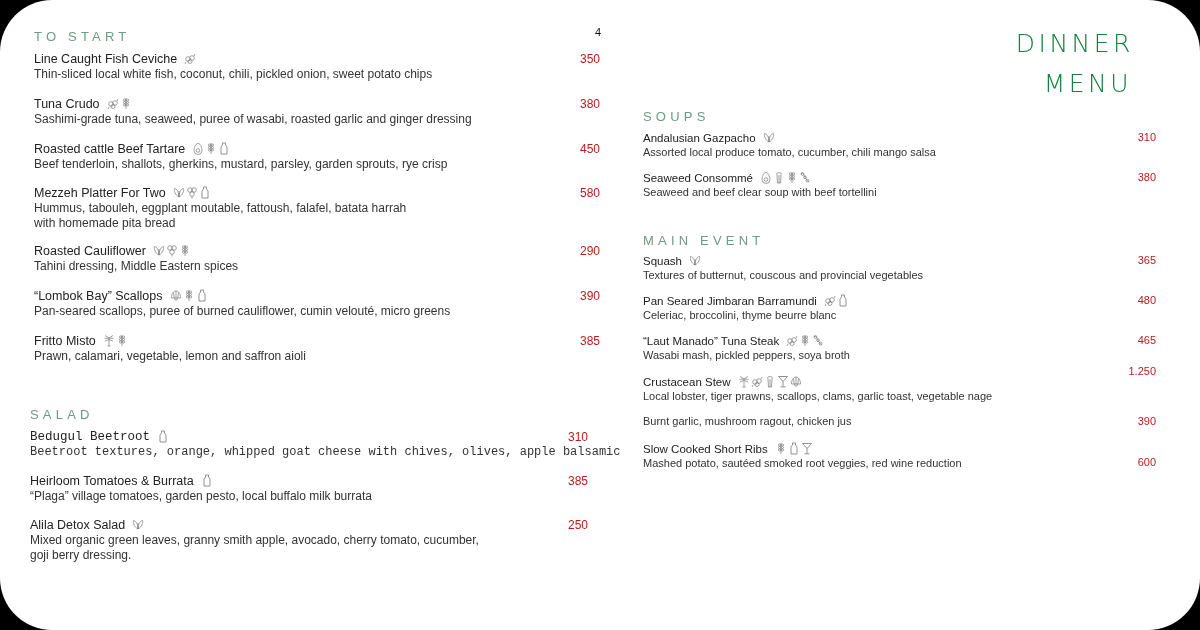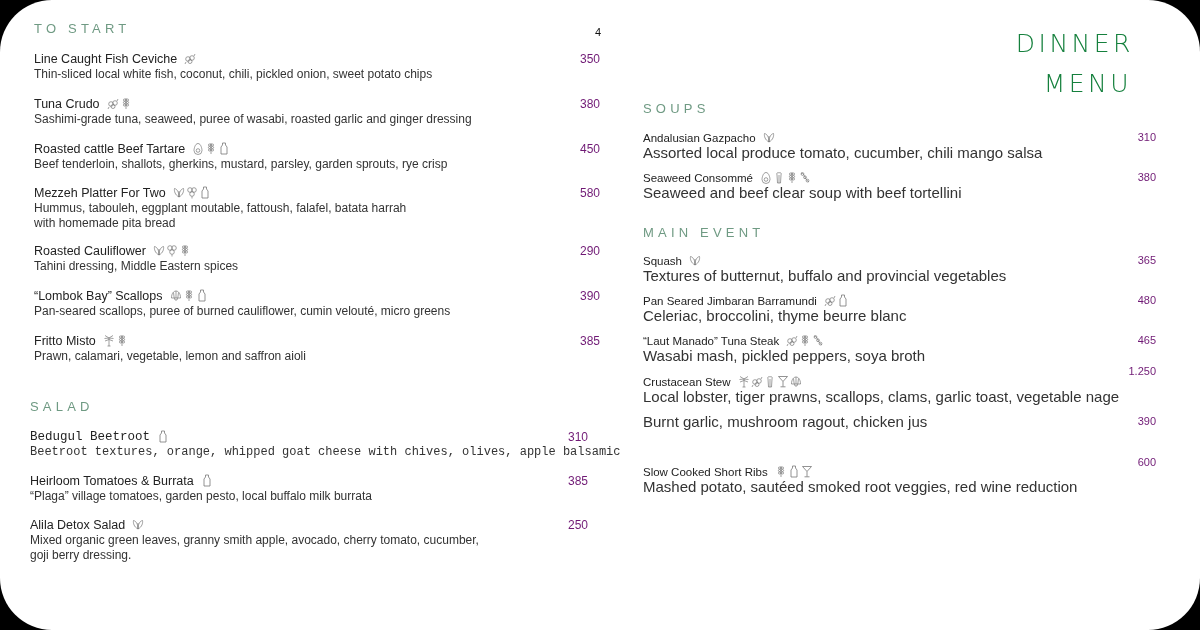--- a/index.html
+++ b/index.html
@@ -4,37 +4,37 @@
 <style>
   * { box-sizing: border-box; margin: 0; padding: 0; }
   html, body { width: 1200px; height: 630px; background: #000; overflow: hidden; }
   body { font-family: "Liberation Sans", sans-serif; color: #222; }
   .page {
     position: absolute; left: 0; top: 0; width: 1200px; height: 630px;
     background: #fff; border-radius: 52px; overflow: hidden;
   }
   .section-heading {
     position: absolute; font-size: 13px; letter-spacing: 4.2px;
-    color: #6f9a83; font-weight: normal;
+    color: #6f9a83; font-weight: normal; margin-top: 8px;
   }
   .page-number { position: absolute; left: 595px; top: 26px; font-size: 11px; color: #111; }
   .title {
     position: absolute; right: 66px; top: 24px; text-align: right;
     font-family: "DejaVu Sans", sans-serif; font-weight: 200;
     color: #15803d; font-size: 25px; letter-spacing: 3.5px; line-height: 40px;
   }
   .title .line2 { display: block; padding-right: 2px; }
   .item { position: absolute; }
   .item .name-row { display: flex; align-items: center; height: 15px; }
   .item .name { font-size: 12.5px; color: #222; white-space: nowrap; }
   .item .icons { display: inline-flex; align-items: center; gap: 1px; margin-left: 7px; }
   .item .desc { font-size: 12px; color: #333; line-height: 14px; margin-top: 1px; white-space: nowrap; }
   .item.right .name { font-size: 11.5px; }
-  .item.right .desc { font-size: 15px; line-height: 13px; }
-  .price { position: absolute; font-size: 12px; color: #701a75; text-align: right; }
+  .item.right .desc { font-size: 11px; line-height: 13px; }
+  .price { position: absolute; font-size: 12px; color: #b91c1c; text-align: right; }
   .right-col .price { font-size: 11px; }
   .icon { display: inline-block; width: 12px; height: 13px; }
   .icon svg { width: 12px; height: 13px; display: block; }
 </style>
 </head>
 <body>
 
 <div class="page">
 
   <div class="section-heading" style="left:34px; top:21px;">TO START</div>
@@ -418,21 +418,21 @@
               <svg viewBox="0 0 12 13">
                 <g fill="none" stroke="#777" stroke-width="0.7">
                   <path d="M6 11 C2 9 1 5 1.5 2.5 C4 3 6 6 6 11 Z"></path>
                   <path d="M6 11 C10 9 11 5 10.5 2.5 C8 3 6 6 6 11 Z"></path>
                   <path d="M6 11 V5"></path>
                 </g>
               </svg>
             </span>
           </span>
         </div>
-        <div class="desc">Textures of butternut, buffalo and provincial vegetables</div>
+        <div class="desc">Textures of butternut, couscous and provincial vegetables</div>
       </div>
       <div class="price" style="right: 44px; top: 254px;">365</div>
       <div class="item right" style="left: 643px; top: 293px;">
         <div class="name-row">
           <span class="name">Pan Seared Jimbaran Barramundi</span>
           <span class="icons">
             <span class="icon">
               <svg viewBox="0 0 12 13">
                 <g fill="none" stroke="#777" stroke-width="0.7">
                   <circle cx="4" cy="7" r="2.3"></circle>
@@ -547,21 +547,21 @@
             </span>
           </span>
         </div>
         <div class="desc">Local lobster, tiger prawns, scallops, clams, garlic toast, vegetable nage</div>
       </div>
       <div class="price" style="right: 44px; top: 365px;">1.250</div>
       <div class="item right" style="left: 643px; top: 414px;">
         <div class="desc">Burnt garlic, mushroom ragout, chicken jus</div>
       </div>
       <div class="price" style="right: 44px; top: 415px;">390</div>
-      <div class="item right" style="left: 643px; top: 464px; text-align: center;">
+      <div class="item right" style="left: 643px; top: 441px; text-align: center;">
         <div class="name-row">
           <span class="name">Slow Cooked Short Ribs</span>
           <span class="icons">
             <span class="icon">
               <svg viewBox="0 0 12 13">
                 <g fill="none" stroke="#777" stroke-width="0.7">
                   <path d="M6 1 V12"></path>
                   <ellipse cx="4.6" cy="3" rx="1.2" ry="1"></ellipse>
                   <ellipse cx="7.4" cy="3" rx="1.2" ry="1"></ellipse>
                   <ellipse cx="4.6" cy="5.5" rx="1.2" ry="1"></ellipse>

